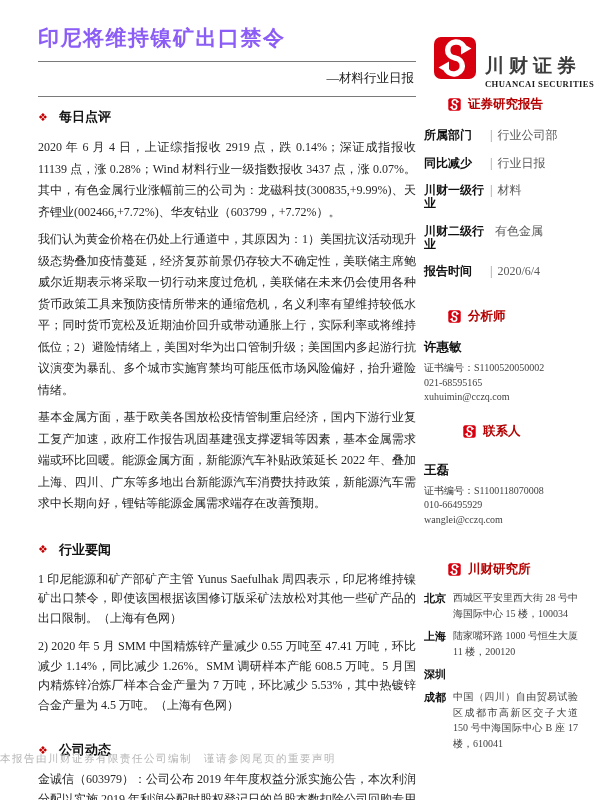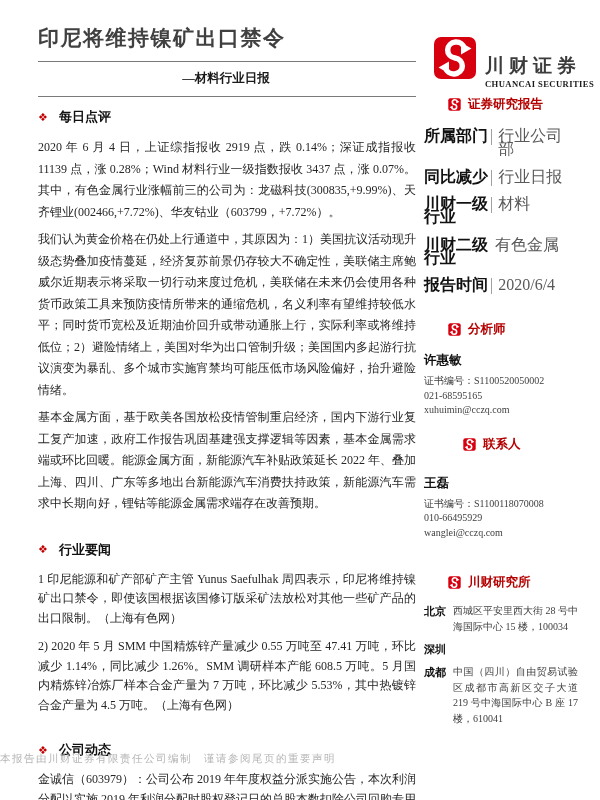--- a/index.html
+++ b/index.html
@@ -10,33 +10,33 @@
     font-family:"Liberation Serif","DejaVu Serif",serif;
     color:#262626;
   }
   
   .brand { position:absolute; left:433px; top:26px; display:flex; gap:8px; align-items:center; }
   .brand-text { display:flex; flex-direction:column; justify-content:center;margin-top:27px; }
   .brand-cn { font-size:19px; font-weight:bold; letter-spacing:5px; color:#3c3c3c; white-space:nowrap; }
   .brand-en { font-size:8.6px; font-weight:bold; letter-spacing:0.4px; color:#1a1a1a; white-space:nowrap; }
   
   .main-col { position:absolute; left:38px; top:24px; width:378px; }
-  .page-title { font-size:21px; font-weight:bold; letter-spacing:1.5px; color:#404040; margin-bottom:9px; }
+  .page-title { font-size:21px; font-weight:bold; letter-spacing:1.5px; color:#8b5cf6; margin-bottom:9px; }
   .rule { border-top:1.2px solid #7a7a7a; }
-  .subtitle { text-align:center; font-weight:bold; font-size:12.5px; color:#1a1a1a; padding:8px 2px 9px 0; }
+  .subtitle { text-align:right; font-weight:normal; font-size:12.5px; color:#1a1a1a; padding:8px 2px 9px 0; }
   .sec-h { display:flex; align-items:center; gap:11px; font-weight:bold; font-size:13px; color:#111; margin:26px 0 11px 0; }
   .sec-h.first { margin-top:11px; }
   .diamond { color:#c00000; font-size:11px; line-height:1; font-family:"DejaVu Sans",sans-serif; }
   .body-p { font-size:12px; line-height:21.5px; text-align:justify; margin-bottom:6px; }
   .news-p { font-size:12px; line-height:19.5px; text-align:justify; margin-bottom:9px; }
   
   .sidebar { position:absolute; left:424px; top:96px; width:154px; }
   .side-h { display:flex; align-items:center; gap:7px; font-weight:bold; font-size:12.5px; color:#b40000;padding-left:24px; }
   .badge { margin-bottom:16px; }
-  .meta-row { display:flex; font-size:16px; line-height:13px; margin-bottom:14.5px; }
+  .meta-row { display:flex; font-size:12px; line-height:13px; margin-bottom:14.5px; }
   .meta-label { width:66px; flex:none; font-weight:bold; color:#111; }
   .meta-divider { color:#8a8a8a; margin-right:5px; }
   .meta-value { color:#595959; }
   .h-analyst { margin:30px 0 14px 0; }
   .h-contact { margin:18px 0 22px 15px; }
   .h-institute { margin:34px 0 12px 0; }
   .person-name { font-weight:bold; font-size:12.5px; color:#111; margin-bottom:5px; }
   .person-line { font-size:10px; color:#404040; line-height:14.5px; }
   .person { margin-bottom:4px; }
   .office { display:flex; margin-bottom:7px;font-family:Liberation Serif, serif; }
@@ -169,23 +169,27 @@
         <polygon points="28,6.5 38.5,12.5 28,18.5" fill="#ffffff"></polygon>
         <polygon points="16,25.5 5.5,31.5 16,37.5" fill="#ffffff"></polygon>
       </svg>
       <span>川财研究所</span>
     </div>
     <div class="office">
       <span class="office-city">北京</span>
       <span class="office-addr">西城区平安里西大街 28 号中海国际中心 15 楼，100034</span>
     </div>
     <div class="office">
+      <span class="office-city">上海</span>
+      <span class="office-addr">陆家嘴环路 1000 号恒生大厦 11 楼，200120</span>
+    </div>
+    <div class="office">
       <span class="office-city">深圳</span>
     </div>
     <div class="office">
       <span class="office-city">成都</span>
-      <span class="office-addr">中国（四川）自由贸易试验区成都市高新区交子大道 219 号中海国际中心 B 座 17 楼，610041</span>
+      <span class="office-addr">中国（四川）自由贸易试验区成都市高新区交子大道 150 号中海国际中心 B 座 17 楼，610041</span>
     </div>
   </aside>
 
   <div class="footer">本报告由川财证券有限责任公司编制　谨请参阅尾页的重要声明</div>
 
 </div>
 
 </body></html>

